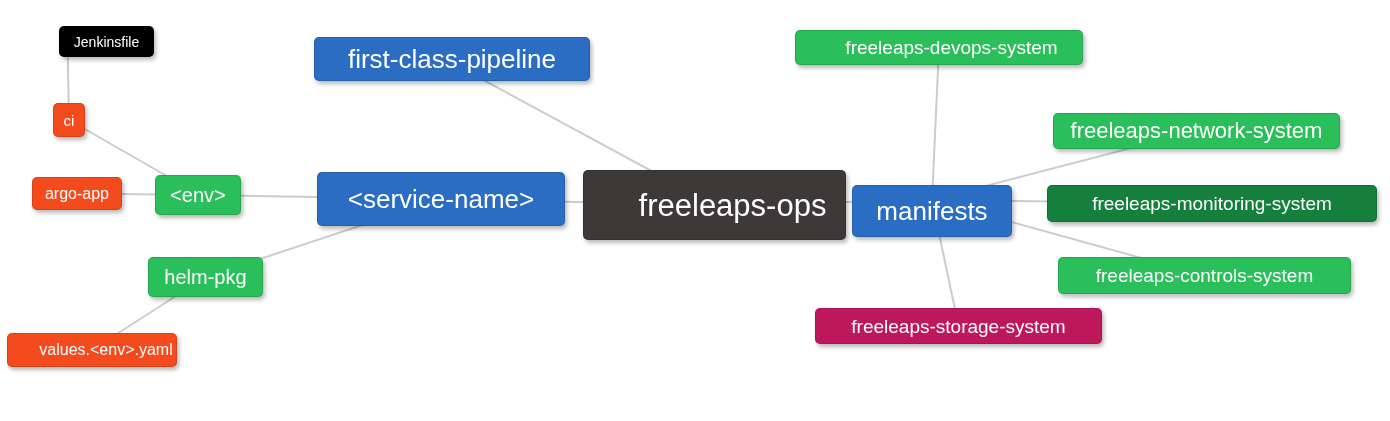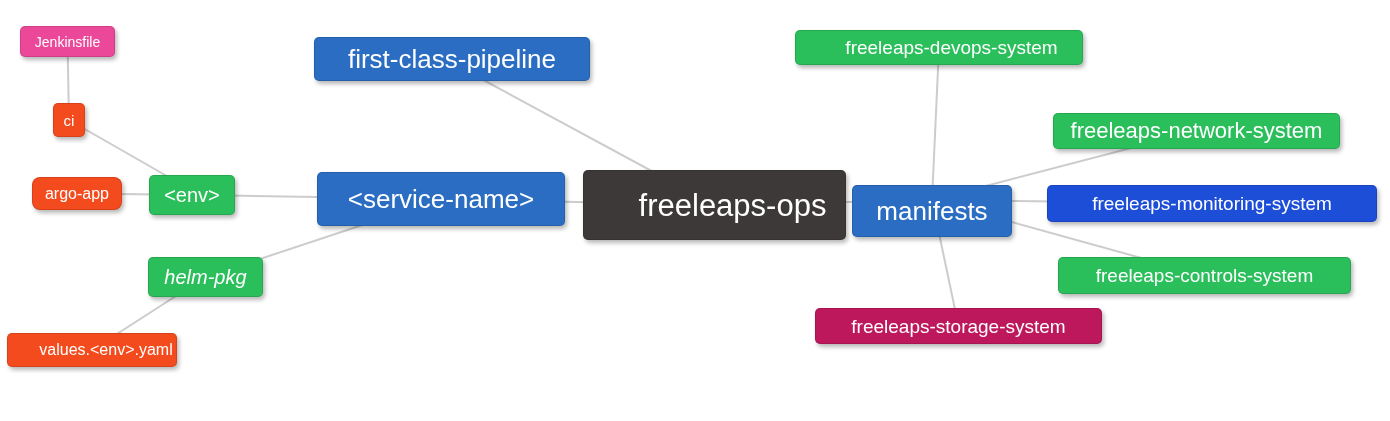--- a/index.html
+++ b/index.html
@@ -20,22 +20,22 @@
     border-radius:5px;
     border:1px solid rgba(0,0,0,0.12);
     box-shadow:2px 3px 4px rgba(0,0,0,0.28);
     box-sizing:border-box;
     cursor:default;
     line-height:1;
   }
   
   .n-jenkinsfile{left:20px;top:26px;width:95px;height:31px;font-size:14px;}
   .n-ci{left:53px;top:103px;width:32px;height:34px;font-size:15px;}
-  .n-argo{left:32px;top:177px;width:90px;height:33px;font-size:16px;border-radius:8px;}
-  .n-env{left:149px;top:175px;width:86px;height:40px;font-size:20px;}
+  .n-argo{left:32px;top:177px;width:90px;height:33px;font-size:16px;}
+  .n-env{left:155px;top:175px;width:86px;height:40px;font-size:20px;}
   .n-helm{left:148px;top:257px;width:115px;height:40px;font-size:20px;}
   .n-values{left:7px;top:333px;width:170px;height:34px;font-size:16px;}
   .n-pipeline{left:314px;top:37px;width:276px;height:44px;font-size:26px;}
   .n-service{left:317px;top:172px;width:248px;height:54px;font-size:26px;}
   .n-ops{left:583px;top:170px;width:263px;height:70px;font-size:31px;}
   .n-manifests{left:852px;top:174px;width:160px;height:52px;font-size:26px;margin-top:11px;}
   .n-devops{left:795px;top:30px;width:288px;height:35px;font-size:19px;padding-left:25px;}
   .n-network{left:1053px;top:113px;width:287px;height:36px;font-size:22px;}
   .n-monitoring{left:1047px;top:185px;width:330px;height:37px;font-size:19px;}
   .n-controls{left:1058px;top:257px;width:293px;height:37px;font-size:19px;}
@@ -55,28 +55,28 @@
       <line x1="452" y1="63" x2="714.5" y2="205" stroke="#CCCCCC" stroke-width="2"></line>
       <line x1="441" y1="199" x2="714.5" y2="205" stroke="#CCCCCC" stroke-width="2"></line>
       <line x1="714.5" y1="205" x2="932" y2="200" stroke="#CCCCCC" stroke-width="2"></line>
       <line x1="932" y1="200" x2="939" y2="47.5" stroke="#CCCCCC" stroke-width="2"></line>
       <line x1="932" y1="200" x2="1196.5" y2="131" stroke="#CCCCCC" stroke-width="2"></line>
       <line x1="932" y1="200" x2="1212" y2="203.5" stroke="#CCCCCC" stroke-width="2"></line>
       <line x1="932" y1="200" x2="1204.5" y2="275.5" stroke="#CCCCCC" stroke-width="2"></line>
       <line x1="932" y1="200" x2="958.5" y2="326" stroke="#CCCCCC" stroke-width="2"></line>
     </svg>
 
-  <div class="node n-jenkinsfile" style="background: #ec4899;">Jenkinsfile</div>
+  <div class="node n-jenkinsfile" style="background: #000000; margin-left: 39px;">Jenkinsfile</div>
   <div class="node n-ci" style="background: rgb(244, 75, 30);">ci</div>
   <div class="node n-argo" style="background: rgb(244, 75, 30);">argo-app</div>
   <div class="node n-env" style="background: rgb(43, 191, 92);">&lt;env&gt;</div>
-  <div class="node n-helm" style="background: rgb(43, 191, 92); font-style: italic;">helm-pkg</div>
+  <div class="node n-helm" style="background: rgb(43, 191, 92);">helm-pkg</div>
   <div class="node n-values" style="background: rgb(244, 75, 30); padding-left: 28px;">values.&lt;env&gt;.yaml</div>
   <div class="node n-pipeline" style="background: rgb(42, 109, 194);">first-class-pipeline</div>
   <div class="node n-service" style="background: rgb(42, 109, 194);">&lt;service-name&gt;</div>
   <div class="node n-ops" style="background: rgb(61, 57, 56); padding-left: 36px;">freeleaps-ops</div>
   <div class="node n-manifests" style="background: rgb(42, 109, 194);">manifests</div>
   <div class="node n-devops" style="background: rgb(43, 191, 92);">freeleaps-devops-system</div>
   <div class="node n-network" style="background: rgb(43, 191, 92);">freeleaps-network-system</div>
-  <div class="node n-monitoring" style="background: #1d4ed8;">freeleaps-monitoring-system</div>
+  <div class="node n-monitoring" style="background: #15803d;">freeleaps-monitoring-system</div>
   <div class="node n-controls" style="background: rgb(43, 191, 92);">freeleaps-controls-system</div>
   <div class="node n-storage" style="background: #be185d;">freeleaps-storage-system</div>
 </div>
 
 </body></html>

